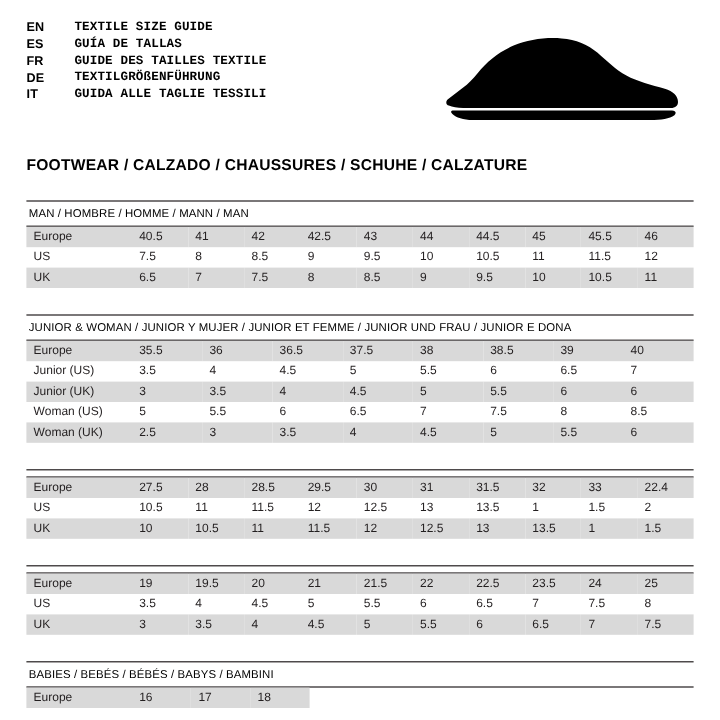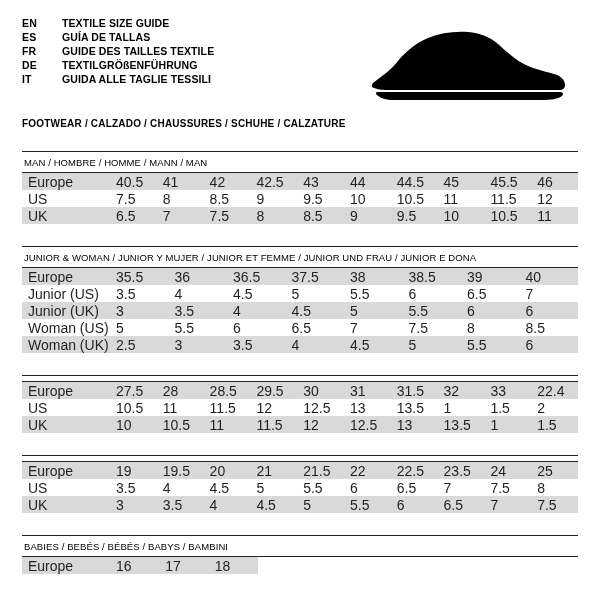--- a/index.html
+++ b/index.html
@@ -39,50 +39,51 @@
     white-space: nowrap;
   }
   .lang-code {
     width: 40px;
     font-weight: bold;
     letter-spacing: 0.2px;
   }
   .lang-title {
     font-weight: bold;
     letter-spacing: 0.1px;
+    font-family: Liberation Mono, monospace;
   }
   .shoe-wrap {
     width: 200px;
     height: 80px;
     margin-right: 10px;
     margin-top: 8px;
   }
   .shoe-wrap svg { display: block; }
 
   .section-title {
-    font-size: 10px;
+    font-size: 13px;
     font-weight: bold;
     letter-spacing: 0.2px;
-    margin-top: 12px;
+    margin-top: 24px;
   }
 
   
   .block {
     margin-top: 22px;
   }
   .block-title {
     font-size: 9.5px;
     font-weight: normal;
     letter-spacing: 0.1px;
     margin-bottom: 4px;
     padding-left: 2px;
   }
   table.sizes {
     border-collapse: collapse;
-    font-size: 14px;
+    font-size: 10px;
     width: 100%;
     table-layout: fixed;
   }
   table.sizes.short {
     width: 236px;
   }
   table.sizes td {
     height: 17px;
     padding: 0 0 0 6px;
     text-align: left;

